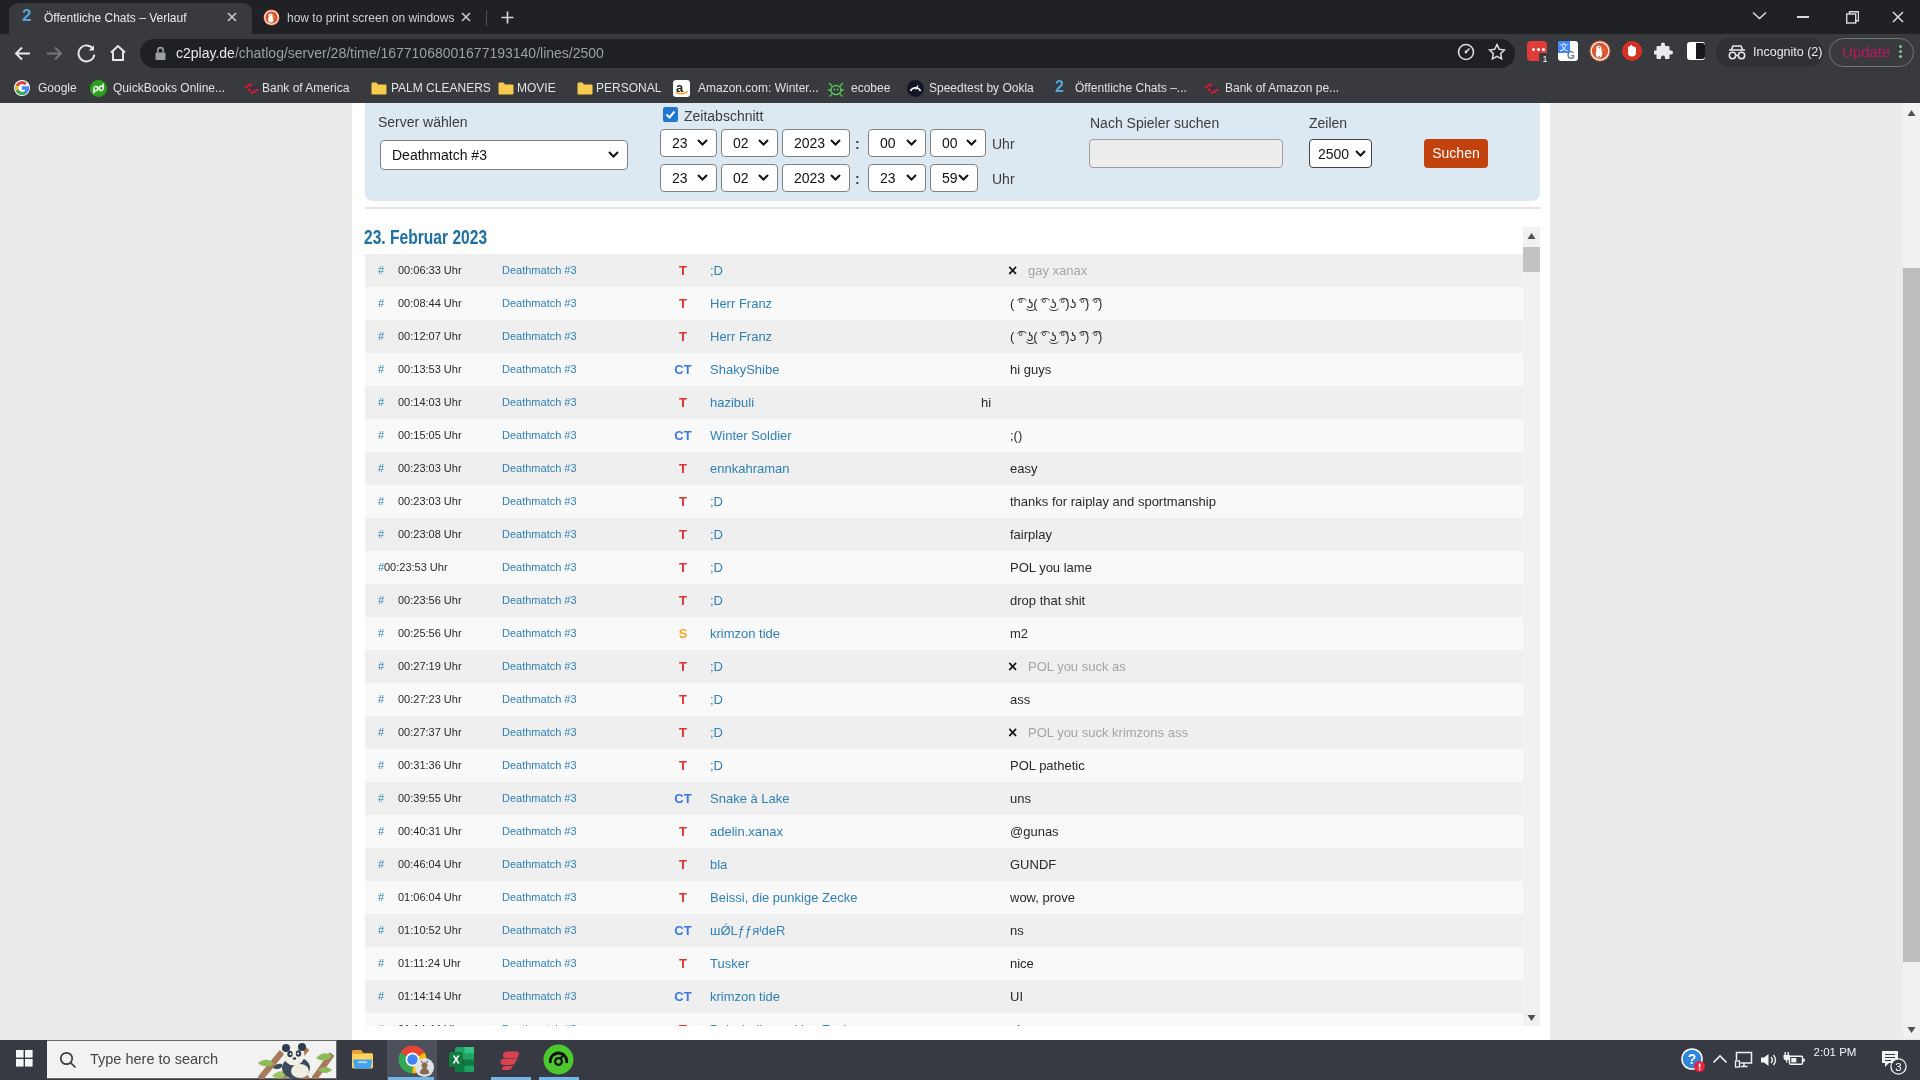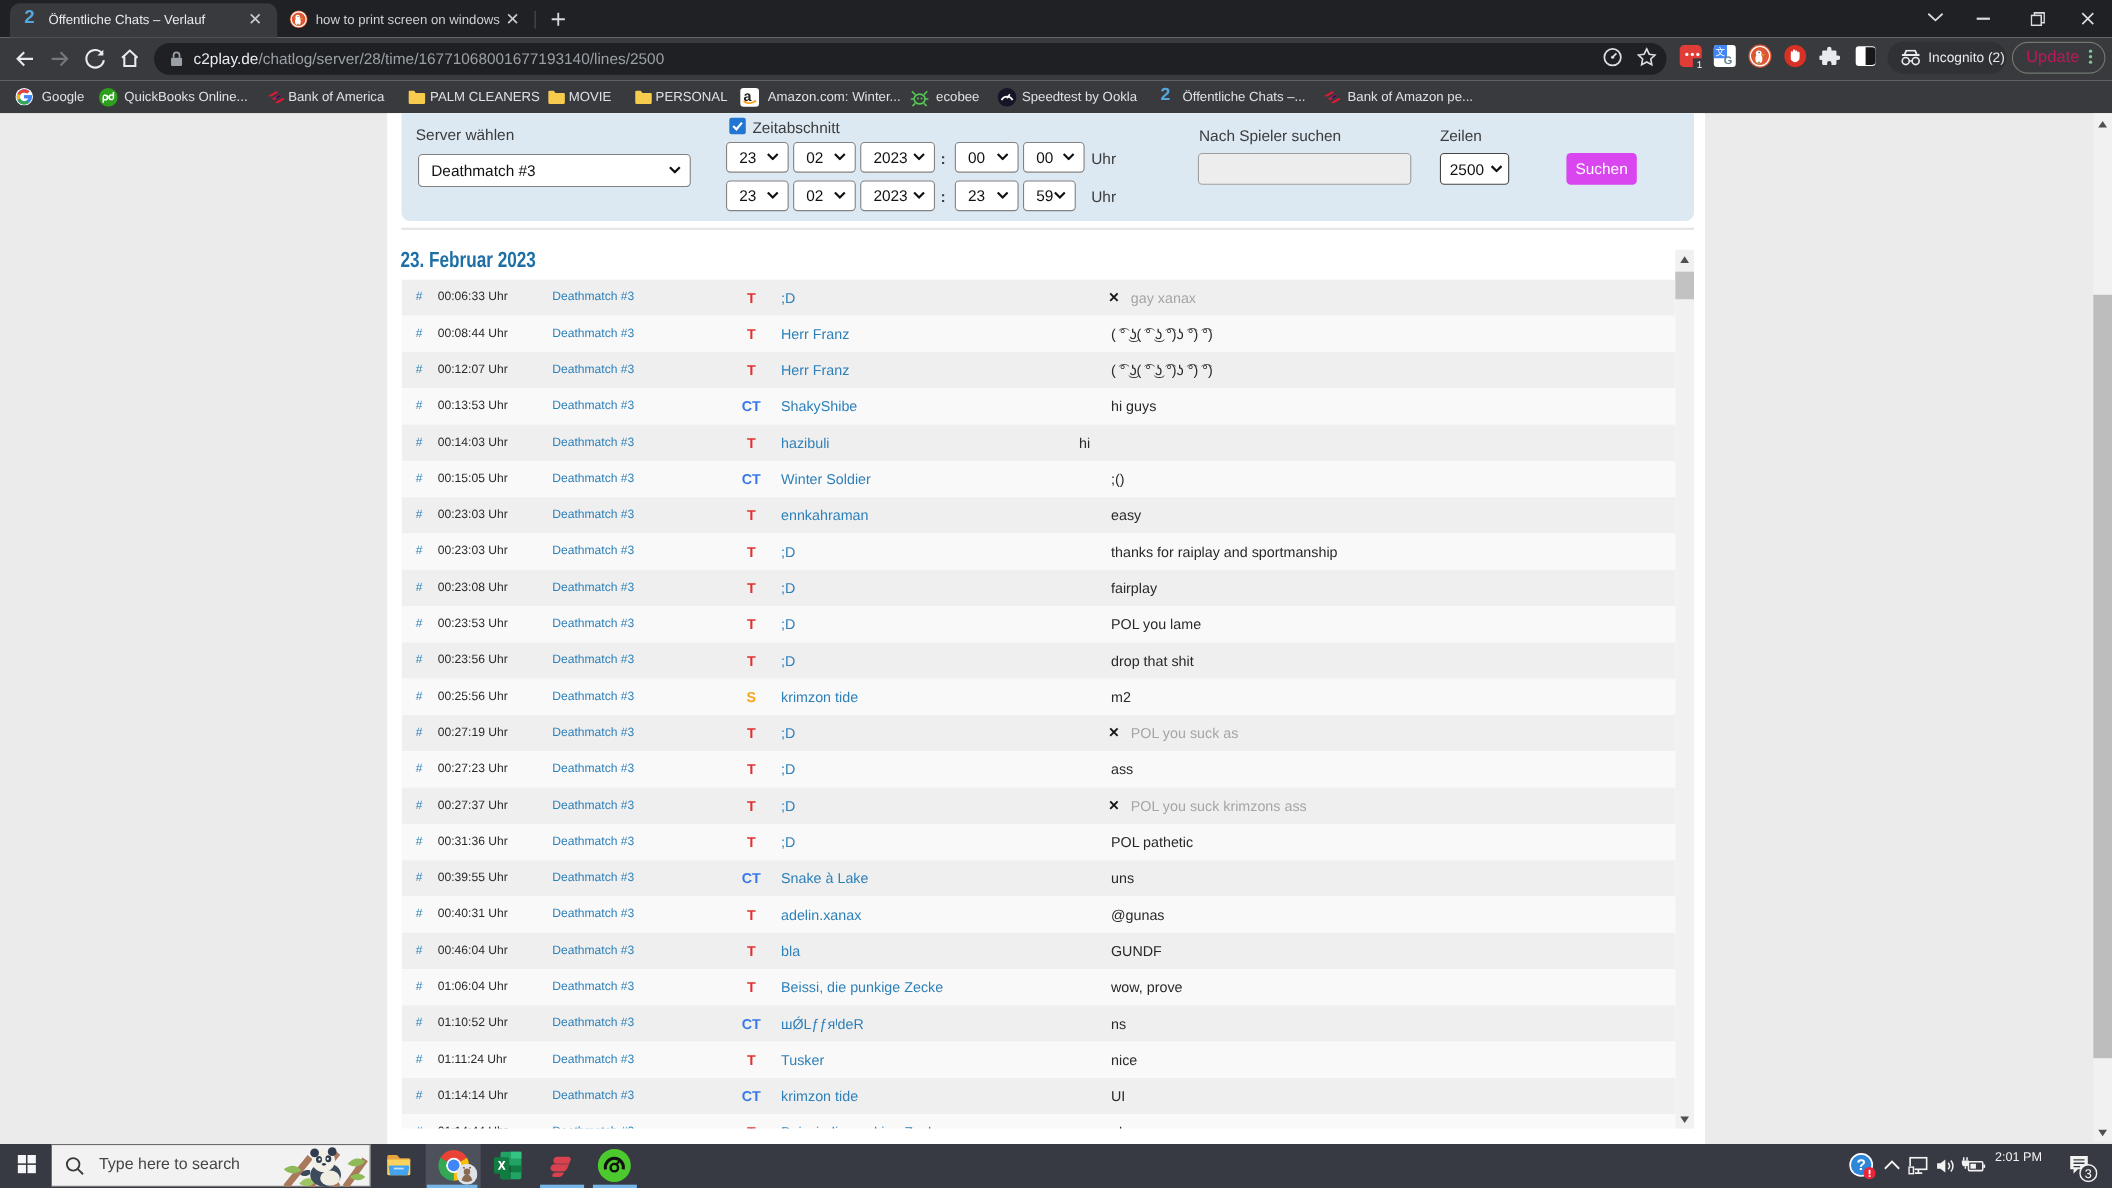--- a/index.html
+++ b/index.html
@@ -290,21 +290,21 @@
 <div class="flabel" style="left:992px;top:171px">Uhr</div>
 
 <div class="flabel" style="left:1090px;top:115px">Nach Spieler suchen</div>
 <div class="abs" style="left:1089px;top:139px;width:194px;height:29px;background:#ededed;border:1px solid #9f9f9f;border-radius:4px"></div>
 <div class="flabel" style="left:1309px;top:115px">Zeilen</div>
 <div class="sel" style="left:1309px;top:139px;width:63px;height:29px;border-color:#444;padding-left:8px">2500<span class="chev" style="right:5px">
       <svg width="11" height="7">
         <path d="M1 1l4.5 4.5L10 1" stroke="#111" stroke-width="2" fill="none"></path>
       </svg>
     </span></div>
-<div class="abs" style="left:1424px;top:139px;width:64px;height:29px;background:#d946ef;border-radius:4px;color:#fff;font-size:14px;text-align:center;line-height:29px">Suchen</div>
+<div class="abs" style="left:1424px;top:139px;width:64px;height:29px;background:#c2410c;border-radius:4px;color:#fff;font-size:14px;text-align:center;line-height:29px">Suchen</div>
 
 <div class="abs" id="hr"></div>
 <div class="abs" id="dhead">23. Februar 2023</div>
 
 <div class="sbtrack" style="left:1523px;top:227px;width:17px;height:799px"></div>
 <svg class="abs" style="left:1527px;top:232px" width="9" height="8">
     <path d="M4.5 1L8.5 7H0.5z" fill="#505050"></path>
   </svg>
 <svg class="abs" style="left:1527px;top:1014px" width="9" height="8">
     <path d="M4.5 7L8.5 1H0.5z" fill="#505050"></path>
@@ -388,21 +388,21 @@
 <div class="row odd" style="top:264px">
       <span class="c lk sm" style="left:13px">#</span>
       <span class="c tm sm" style="left:33px">00:23:08 Uhr</span>
       <span class="c lk sm" style="left:137px">Deathmatch #3</span>
       <span class="c tT" style="left:300px;width:36px;text-align:center">T</span>
       <span class="c lk" style="left:345px">;D</span>
       <span class="c msg" style="left:645px">fairplay</span>
     </div>
 <div class="row even" style="top:297px">
       <span class="c lk sm" style="left:13px">#</span>
-      <span class="c tm sm" style="left:33px">00:23:53 Uhr</span>
+      <span class="c tm sm" style="left:19px">00:23:53 Uhr</span>
       <span class="c lk sm" style="left:137px">Deathmatch #3</span>
       <span class="c tT" style="left:300px;width:36px;text-align:center">T</span>
       <span class="c lk" style="left:345px">;D</span>
       <span class="c msg" style="left:645px">POL you lame</span>
     </div>
 <div class="row odd" style="top:330px">
       <span class="c lk sm" style="left:13px">#</span>
       <span class="c tm sm" style="left:33px">00:23:56 Uhr</span>
       <span class="c lk sm" style="left:137px">Deathmatch #3</span>
       <span class="c tT" style="left:300px;width:36px;text-align:center">T</span>

